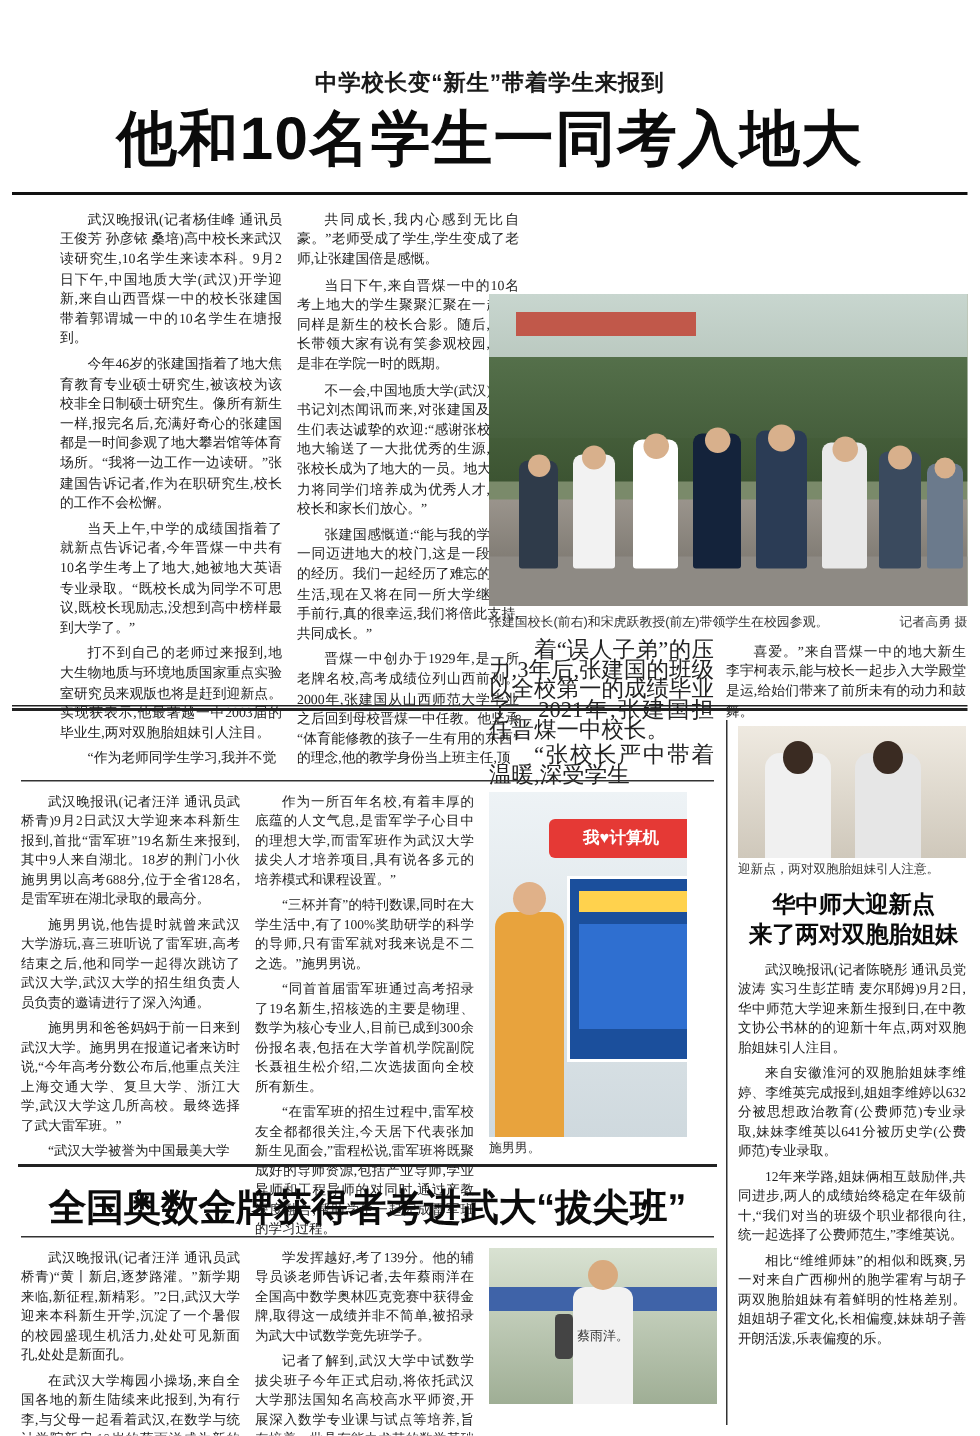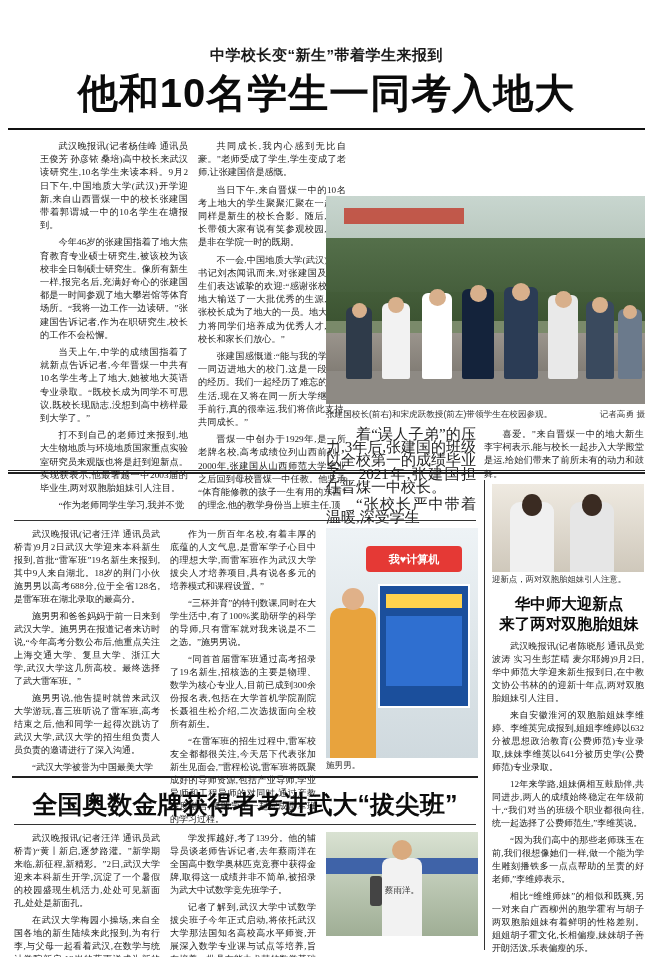--- a/index.html
+++ b/index.html
@@ -127,21 +127,21 @@
   }
   .s2-rule{position:absolute;left:14px;top:520px;width:462px;height:1px;background:#333;}
   .s2-col{
     position:absolute;font-size:9px;line-height:13px;color:#222;text-align:justify;
   }
   .s2-col p{margin:0 0 4px 0;text-indent:2em;}
   #s2c1{left:14px;top:528px;width:146px;}
   #s2c2{left:170px;top:528px;width:146px;} 
 
   .s2-photo{
-    position:absolute;left:326px;top:528px;width:152px;height:230px;overflow:hidden;
+    position:absolute;left:326px;top:528px;width:132px;height:230px;overflow:hidden;
     background:#dfe6ea;
   }
   .s2-photo .wall{position:absolute;left:0;top:0;width:100%;height:100%;
     background:linear-gradient(#eef3f6,#cfd9de);}
   .s2-photo .board{position:absolute;left:52px;top:56px;width:88px;height:120px;background:#1b4f9c;border:2px solid #fff;}
   .s2-photo .board .b-t{position:absolute;left:6px;top:8px;width:76px;height:14px;background:#ffd24d;}
   .s2-photo .board .b-r{position:absolute;left:6px;top:30px;width:76px;height:70px;background:#2f6fd0;}
   .s2-photo .heart{position:absolute;left:40px;top:18px;width:96px;height:26px;background:#e53935;border-radius:4px;}
   .s2-photo .heart span{color:#fff;font-size:11px;font-family:"Liberation Sans",sans-serif;
     display:block;text-align:center;line-height:26px;font-weight:bold;}
@@ -264,22 +264,22 @@
   </div>
 
   <div class="mid-rule"></div>
   <div class="mid-rule2"></div>
 
   <div class="v-rule"></div>
 
   <div class="s2-rule"></div>
   <div class="s2-col" id="s2c1">
     <p>武汉晚报讯(记者汪洋 通讯员武桥青)9月2日武汉大学迎来本科新生报到,首批“雷军班”19名新生来报到,其中9人来自湖北。18岁的荆门小伙施男男以高考688分,位于全省128名,是雷军班在湖北录取的最高分。</p>
+    <p>施男男说,他告提时就曾来武汉大学游玩,喜三班听说了雷军班,高考结束之后,他和同学一起得次跳访了武汉大学,武汉大学的招生组负责人员负责的邀请进行了深入沟通。</p>
     <p>施男男和爸爸妈妈于前一日来到武汉大学。施男男在报道记者来访时说,“今年高考分数公布后,他重点关注上海交通大学、复旦大学、浙江大学,武汉大学这几所高校。最终选择了武大雷军班。”</p>
-    <p>施男男说,他告提时就曾来武汉大学游玩,喜三班听说了雷军班,高考结束之后,他和同学一起得次跳访了武汉大学,武汉大学的招生组负责人员负责的邀请进行了深入沟通。</p>
     <p>“武汉大学被誉为中国最美大学</p>
   </div>
   <div class="s2-col" id="s2c2">
     <p>作为一所百年名校,有着丰厚的底蕴的人文气息,是雷军学子心目中的理想大学,而雷军班作为武汉大学拔尖人才培养项目,具有说各多元的培养模式和课程设置。”</p>
     <p>“三杯并育”的特刊数课,同时在大学生活中,有了100%奖助研学的科学的导师,只有雷军就对我来说是不二之选。”施男男说。</p>
     <p>“同首首届雷军班通过高考招录了19名新生,招核选的主要是物理、数学为核心专业人,目前已成到300余份报名表,包括在大学首机学院副院长聂祖生松介绍,二次选拔面向全校所有新生。</p>
     <p>“在雷军班的招生过程中,雷军校友全都都很关注,今天居下代表张加新生见面会,”雷程松说,雷军班将既聚成好的导师资源,包括产业导师,学业导师和工程导师的对同时,通过产教深度融合,帮助学生一起完成雷军班的学习过程。</p>
   </div>
   <div class="s2-photo">
     <div class="wall"></div>
@@ -325,18 +325,17 @@
     <div class="h1"></div>
     <div class="h2"></div>
   </div>
   <div class="s4-cap">迎新点，两对双胞胎姐妹引人注意。</div>
   <div class="s4-head" style="white-space:pre-line;">华中师大迎新点
 来了两对双胞胎姐妹</div>
   <div class="s4-body">
     <p>武汉晚报讯(记者陈晓彤 通讯员党波涛 实习生彭芷晴 麦尔耶姆)9月2日,华中师范大学迎来新生报到日,在中教文协公书林的的迎新十年点,两对双胞胎姐妹引人注目。</p>
     <p>来自安徽淮河的双胞胎姐妹李维婷、李维英完成报到,姐姐李维婷以632分被思想政治教育(公费师范)专业录取,妹妹李维英以641分被历史学(公费师范)专业录取。</p>
     <p>12年来学路,姐妹俩相互鼓励伴,共同进步,两人的成绩始终稳定在年级前十,“我们对当的班级个职业都很向往,统一起选择了公费师范生,”李维英说。</p>
-    <p>“因为我们高中的那些老师珠玉在前,我们很想像她们一样,做一个能为学生雕刻播铁多一点点帮助的呈责的好老师,”李维婷表示。</p>
     <p>相比“维维师妹”的相似和既爽,另一对来自广西柳州的胞学霍宥与胡子两双胞胎姐妹有着鲜明的性格差别。姐姐胡子霍文化,长相偏瘦,妹妹胡子善开朗活泼,乐表偏瘦的乐。</p>
 
   </div>
 
 </div>
 
 </body></html>

